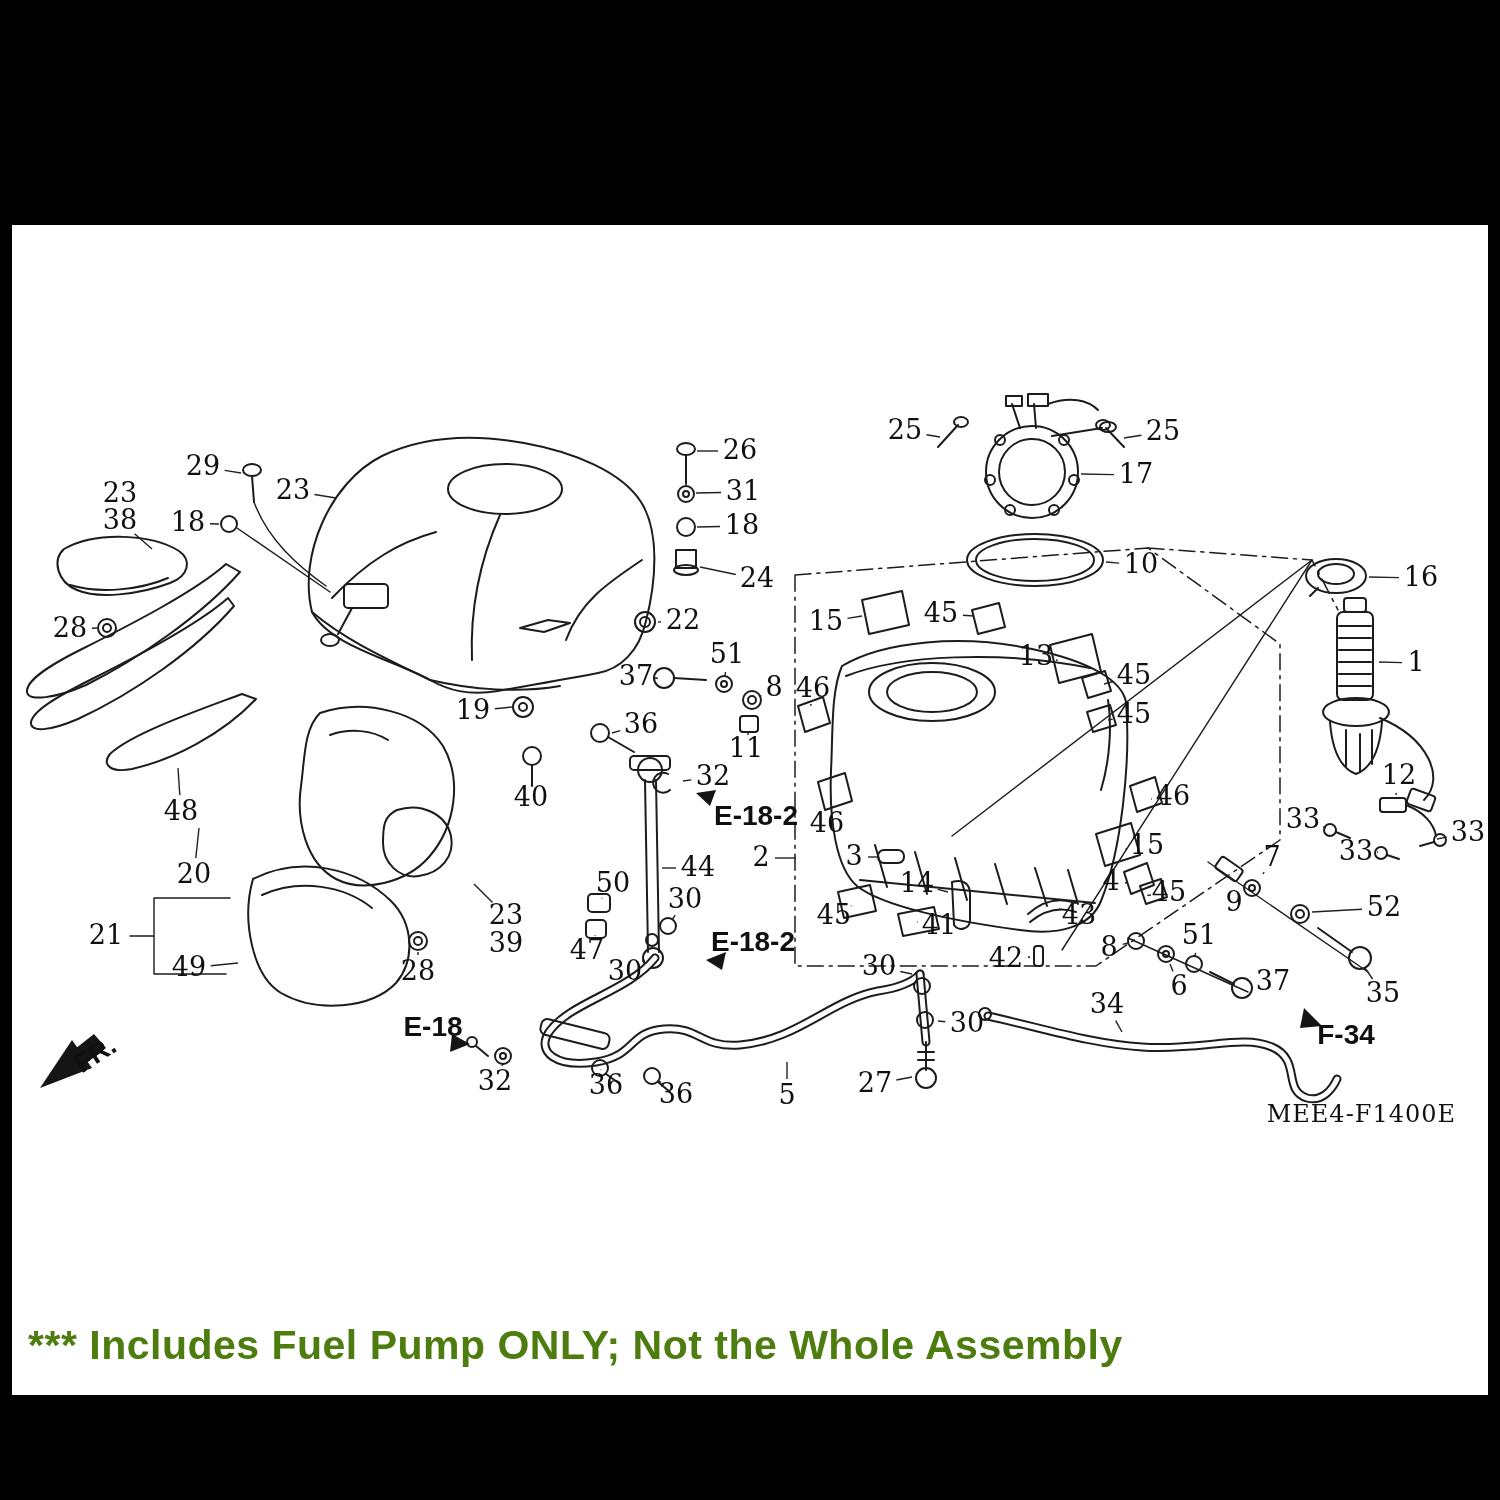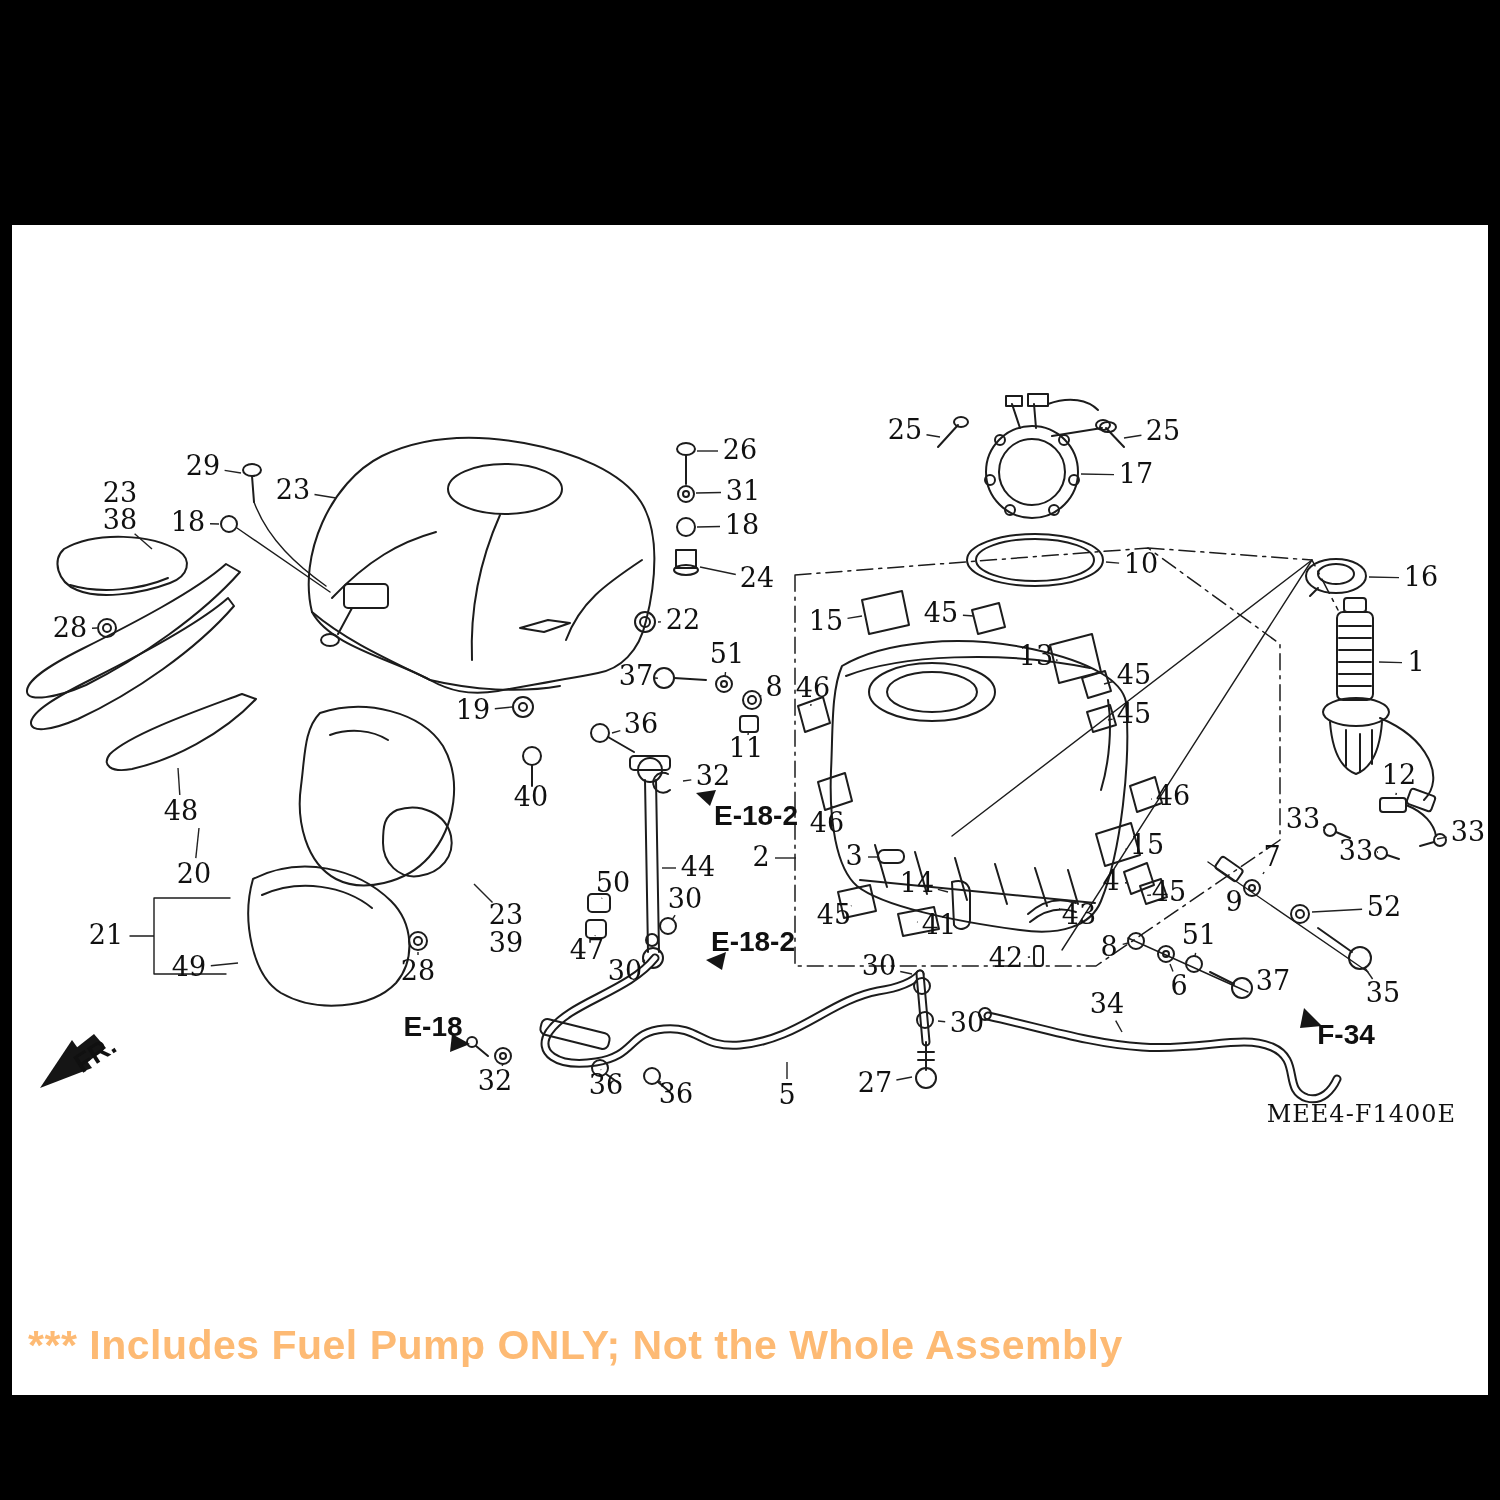--- a/index.html
+++ b/index.html
@@ -433,14 +433,14 @@
         <text x="433" y="1029" class="ref">E-18</text>
         <text x="495" y="1082">32</text>
         <text x="606" y="1086">36</text>
         <text x="676" y="1095">36</text>
         <text x="787" y="1096">5</text>
         <text x="875" y="1084">27</text>
         <text x="1346" y="1037" class="ref">F-34</text>
       </g>
   </svg>
 
-  <div class="note" style="color: #fdba74; text-align: center;">*** Includes Fuel Pump ONLY; Not the Whole Assembly</div>
+  <div class="note" style="color: #4d7c0f; text-align: center;">*** Includes Fuel Pump ONLY; Not the Whole Assembly</div>
 </div>
 
 </body></html>

